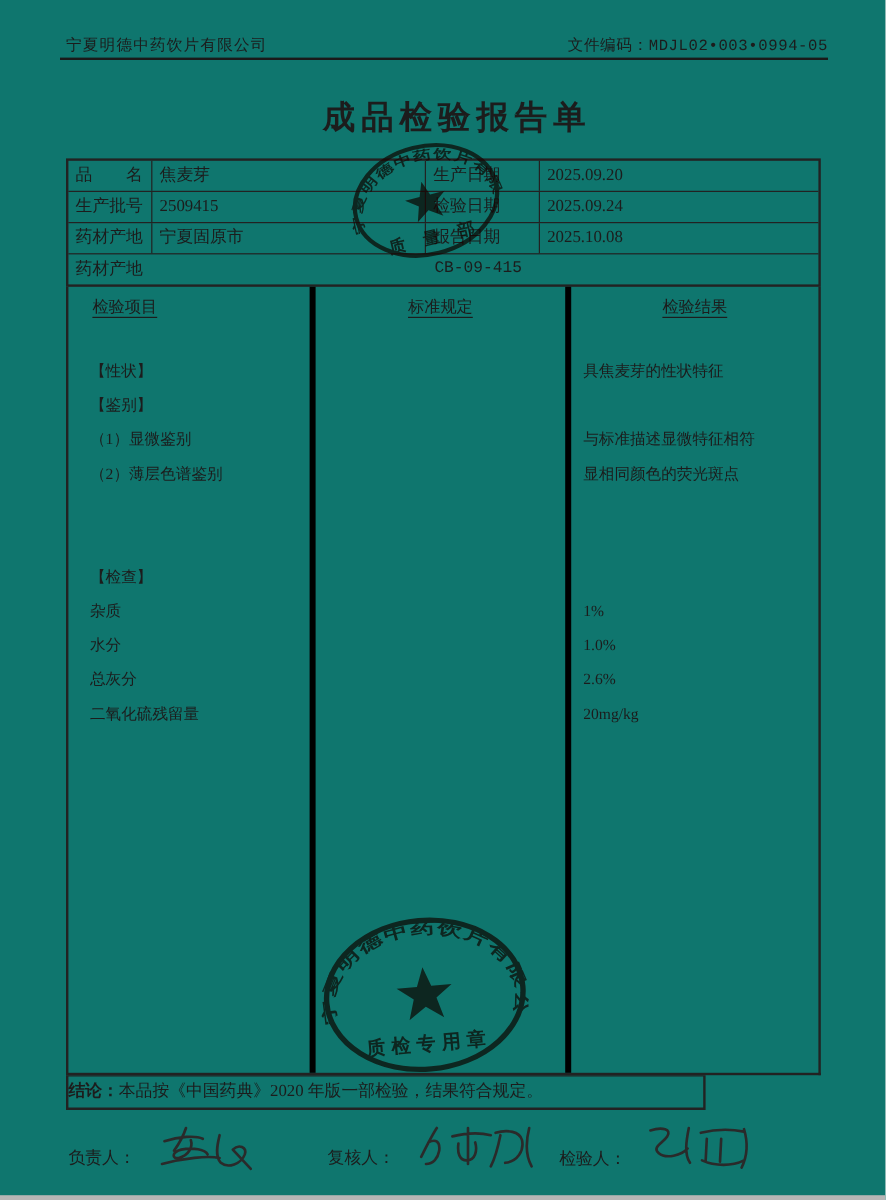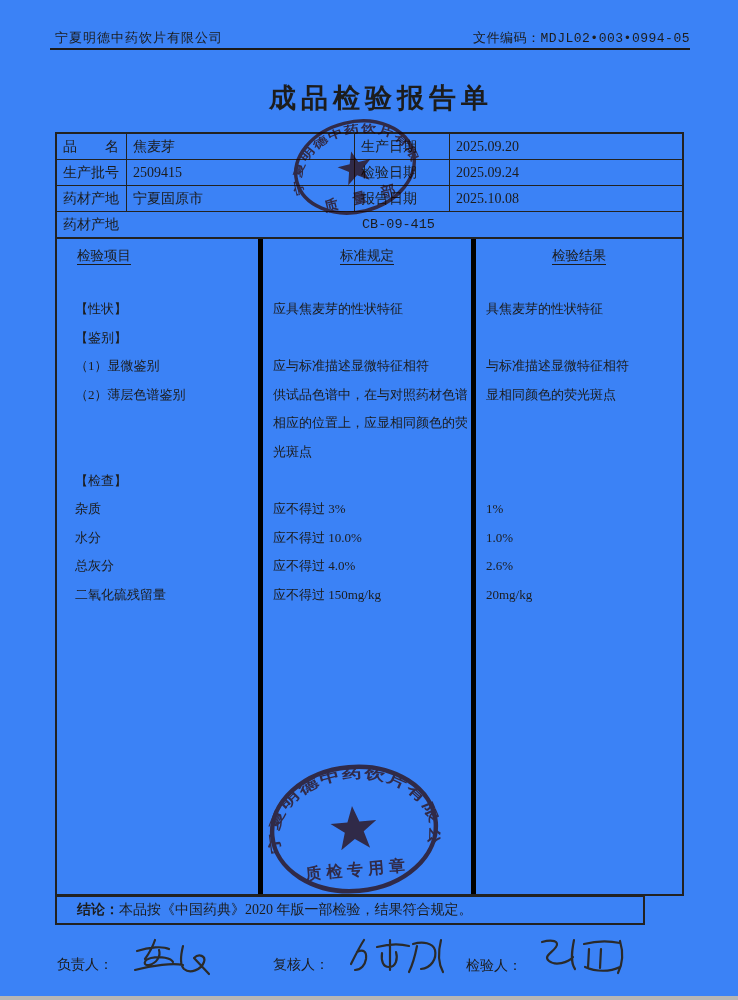--- a/index.html
+++ b/index.html
@@ -1,17 +1,17 @@
 <!DOCTYPE html>
 <html><head>
 <meta charset="utf-8">
 <style>
   html,body{margin:0;padding:0;background:#e8e8e8;}
   .page{
-    position:relative;width:738px;height:1000px;background:#3b82f6;
+    position:relative;width:738px;height:1000px;background:#0f766e;
     font-family:"Liberation Serif","DejaVu Serif",serif;color:#1c1c1c;
     overflow:hidden;margin:0 auto;
   }
   
   .hdr-company{position:absolute;left:55px;top:29px;font-size:13px;letter-spacing:1px;}
   .hdr-code{position:absolute;right:48px;top:29px;font-size:13px;letter-spacing:.5px;font-family:"Liberation Mono","DejaVu Sans Mono",monospace;}
   .hdr-code .lbl{font-family:"Liberation Serif","DejaVu Serif",serif;}
   .hdr-rule{position:absolute;left:50px;right:48px;top:48px;height:2px;background:#1a1a1a;}
   
   .doc-title{position:absolute;left:0;right:0;top:80px;text-align:center;
@@ -35,23 +35,23 @@
   .mhead{height:28px;padding-top:8px;font-size:13.5px;box-sizing:content-box;}
   .mhead.c{text-align:center;}
   .mhead.l{padding-left:20px;}
   .mhead span{text-decoration:underline;text-underline-offset:4px;}
   .mlines{margin-top:20px;font-size:13px;}
   .mcol-item .mlines{padding-left:18px;}
   .mcol-std .mlines{padding-left:10px;padding-right:4px;}
   .mcol-res .mlines{padding-left:10px;padding-right:4px;}
   .tline{height:28.6px;line-height:28.6px;white-space:nowrap;overflow:hidden;}
   
-  .conclusion{position:absolute;left:55px;top:896px;width:590px;height:29px;
+  .conclusion{position:absolute;left:55px;top:896px;width:533px;height:29px;
     border:2px solid #222;border-top:1px solid #222;box-sizing:border-box;
-    line-height:25px;padding:0 20px;font-size:14px;white-space:nowrap;}
+    line-height:25px;padding:0 0;font-size:14px;white-space:nowrap;}
   .conclusion .lbl{font-weight:bold;}
   
   .sig{position:absolute;top:950px;font-size:14px;white-space:nowrap;}
   .sig svg{vertical-align:middle;margin:-18px 0 0 8px;}
   .sig-manager{left:57px;} .sig-reviewer{left:273px;} .sig-inspector{left:466px;}
   .ink{stroke:#2a2a2a;stroke-width:2.2;fill:none;stroke-linecap:round;stroke-linejoin:round;}
   
   .stamp{position:absolute;mix-blend-mode:multiply;opacity:.88;}
   .stamp-top{left:288px;top:113px;transform:rotate(-14deg);}
   .stamp-bottom{left:265px;top:758px;transform:rotate(-5deg);}
@@ -106,33 +106,20 @@
           <div class="tline">&nbsp;</div>
           <div class="tline">【检查】</div>
           <div class="tline">杂质</div>
           <div class="tline">水分</div>
           <div class="tline">总灰分</div>
           <div class="tline">二氧化硫残留量</div>
         </div>
     </div>
     <div class="mcol mcol-std b">
       <div class="mhead c"><span>标准规定</span></div>
-      <div class="mlines">
-          <div class="tline">应具焦麦芽的性状特征</div>
-          <div class="tline">&nbsp;</div>
-          <div class="tline">应与标准描述显微特征相符</div>
-          <div class="tline">供试品色谱中，在与对照药材色谱</div>
-          <div class="tline">相应的位置上，应显相同颜色的荧</div>
-          <div class="tline">光斑点</div>
-          <div class="tline">&nbsp;</div>
-          <div class="tline">应不得过 3%</div>
-          <div class="tline">应不得过 10.0%</div>
-          <div class="tline">应不得过 4.0%</div>
-          <div class="tline">应不得过 150mg/kg</div>
-        </div>
     </div>
     <div class="mcol mcol-res">
       <div class="mhead c"><span>检验结果</span></div>
       <div class="mlines">
           <div class="tline">具焦麦芽的性状特征</div>
           <div class="tline">&nbsp;</div>
           <div class="tline">与标准描述显微特征相符</div>
           <div class="tline">显相同颜色的荧光斑点</div>
           <div class="tline">&nbsp;</div>
           <div class="tline">&nbsp;</div>

